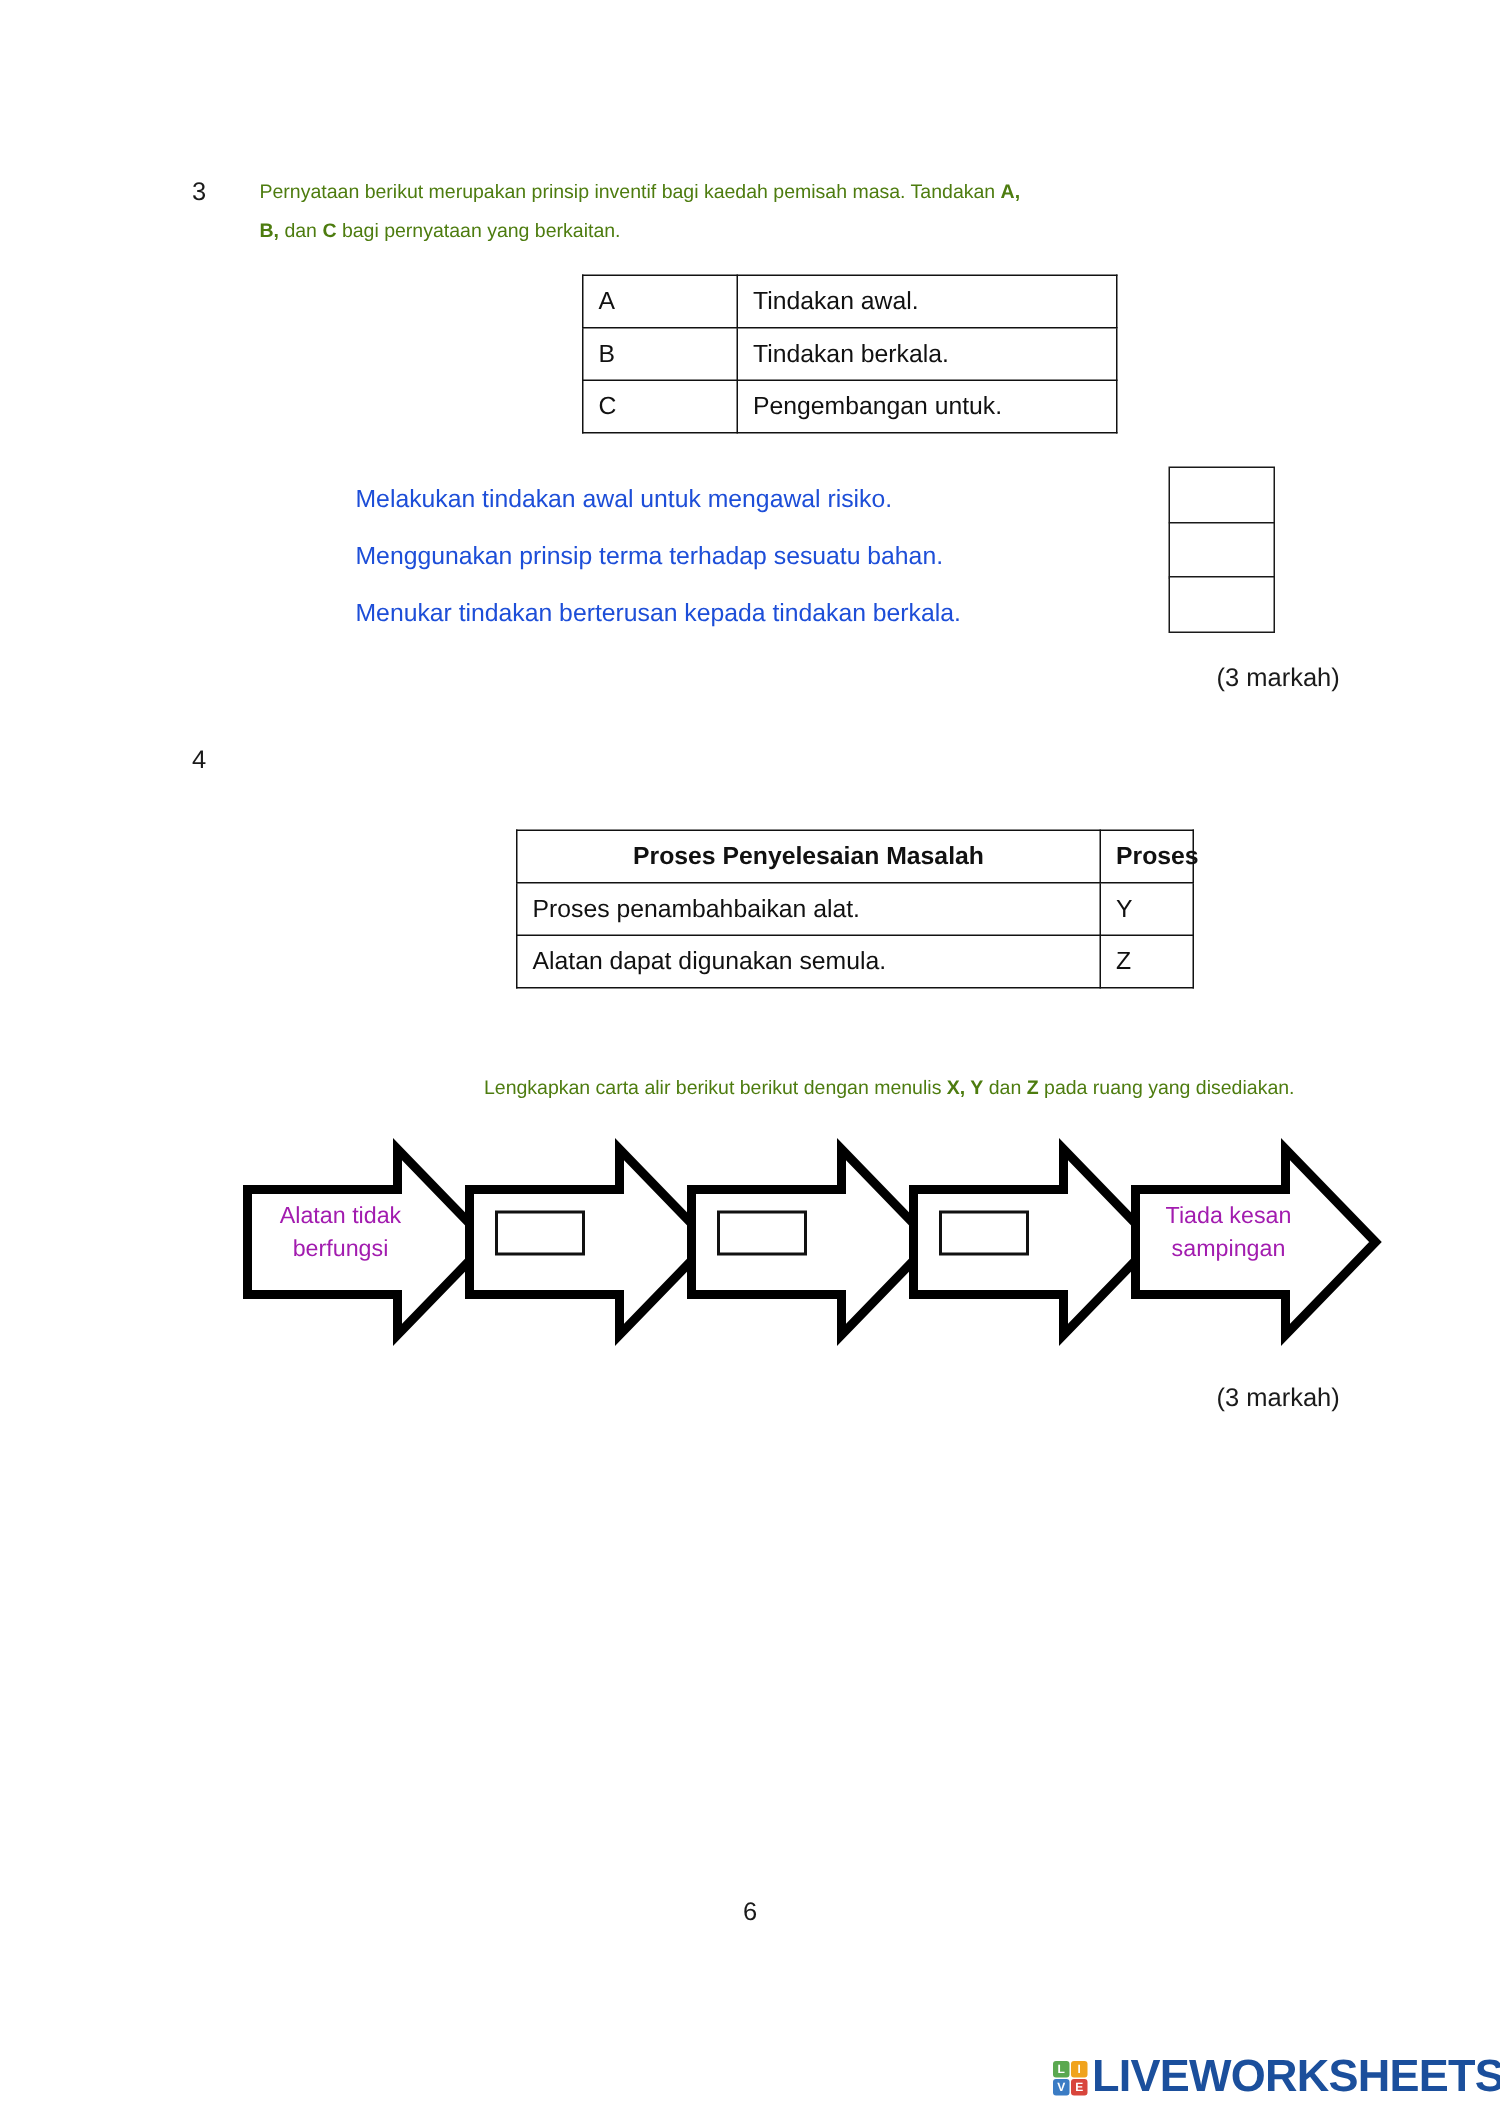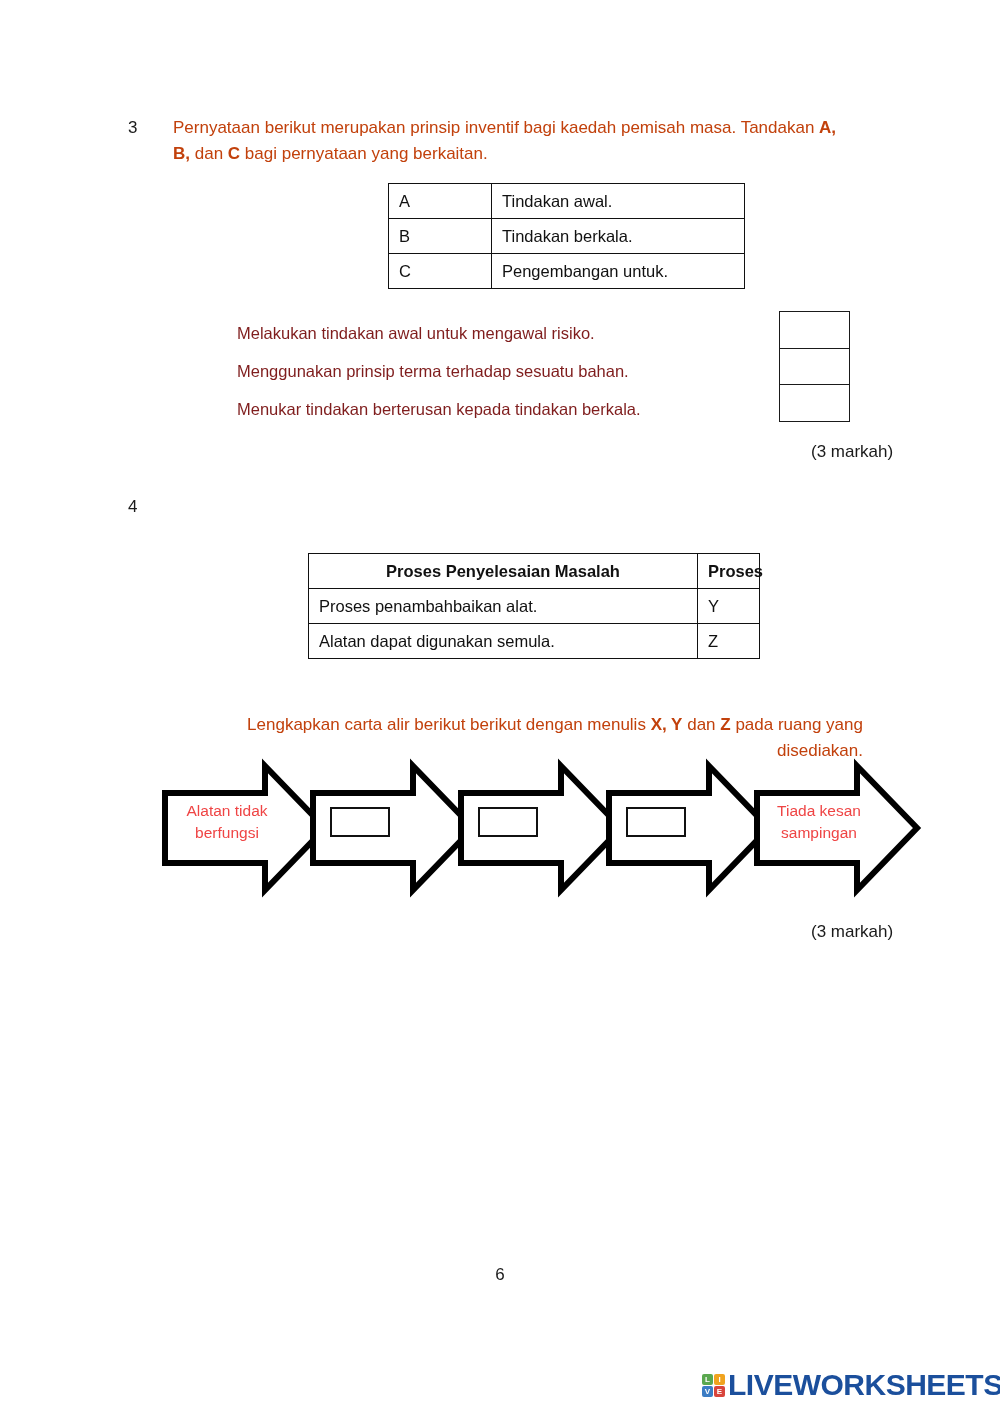--- a/index.html
+++ b/index.html
@@ -21,23 +21,23 @@
 
   
   .q-num {
     position: absolute;
     font-size: 17px;
     line-height: 26px;
     color: #1a1a1a;
   }
   .q-body {
     position: absolute;
-    font-size: 17px;
+    font-size: 13px;
     line-height: 26px;
-    color: #c2410c;
+    color: #4d7c0f;
   }
   .q-body b { font-weight: bold; }
 
   
   .wtable {
     position: absolute;
     border-collapse: collapse;
     table-layout: fixed;
     background: #ffffff;
   }
@@ -55,21 +55,21 @@
     font-weight: bold;
     text-align: center;
   }
   .cell-center { text-align: center; font-weight: bold; }
 
   
   .stmt {
     position: absolute;
     font-size: 16.5px;
     line-height: 22px;
-    color: #7f1d1d;
+    color: #1d4ed8;
     white-space: nowrap;
     text-align: right;
   }
 
   
   .ansbox-stack {
     position: absolute;
     display: flex;
     flex-direction: column;
   }
@@ -106,21 +106,21 @@
   }
   .arrow-wrap svg { display: block; }
   .arrow-label {
     position: absolute;
     left: 18px;
     top: 42px;
     width: 98px;
     text-align: center;
     font-size: 15.5px;
     line-height: 22px;
-    color: #ef4444;
+    color: #a21caf;
   }
   .arrow-inbox {
     position: absolute;
     left: 22px;
     top: 49px;
     width: 60px;
     height: 30px;
     border: 2.4px solid #111111;
     background: #ffffff;
     box-sizing: border-box;
@@ -199,21 +199,21 @@
     <div class="ansbox"></div>
     <div class="ansbox"></div>
     <div class="ansbox"></div>
   </div>
 
   <div class="marks" style="left:811px; top:442px;">(3 markah)</div>
 
   <div class="q-num" style="left:128px; top:494px;">4</div>
 
 
-  <table class="wtable" style="left:308px; top:553px; width:452px;">
+  <table class="wtable" style="left:344px; top:553px; width:452px;">
     <tbody>
         <tr>
       <th style="width:368px;">Proses Penyelesaian Masalah</th>
       <th>Proses</th>
     </tr>
     <tr>
       <td>Proses penambahbaikan alat.</td>
       <td class="cell-center">Y</td>
     </tr>
     <tr>

